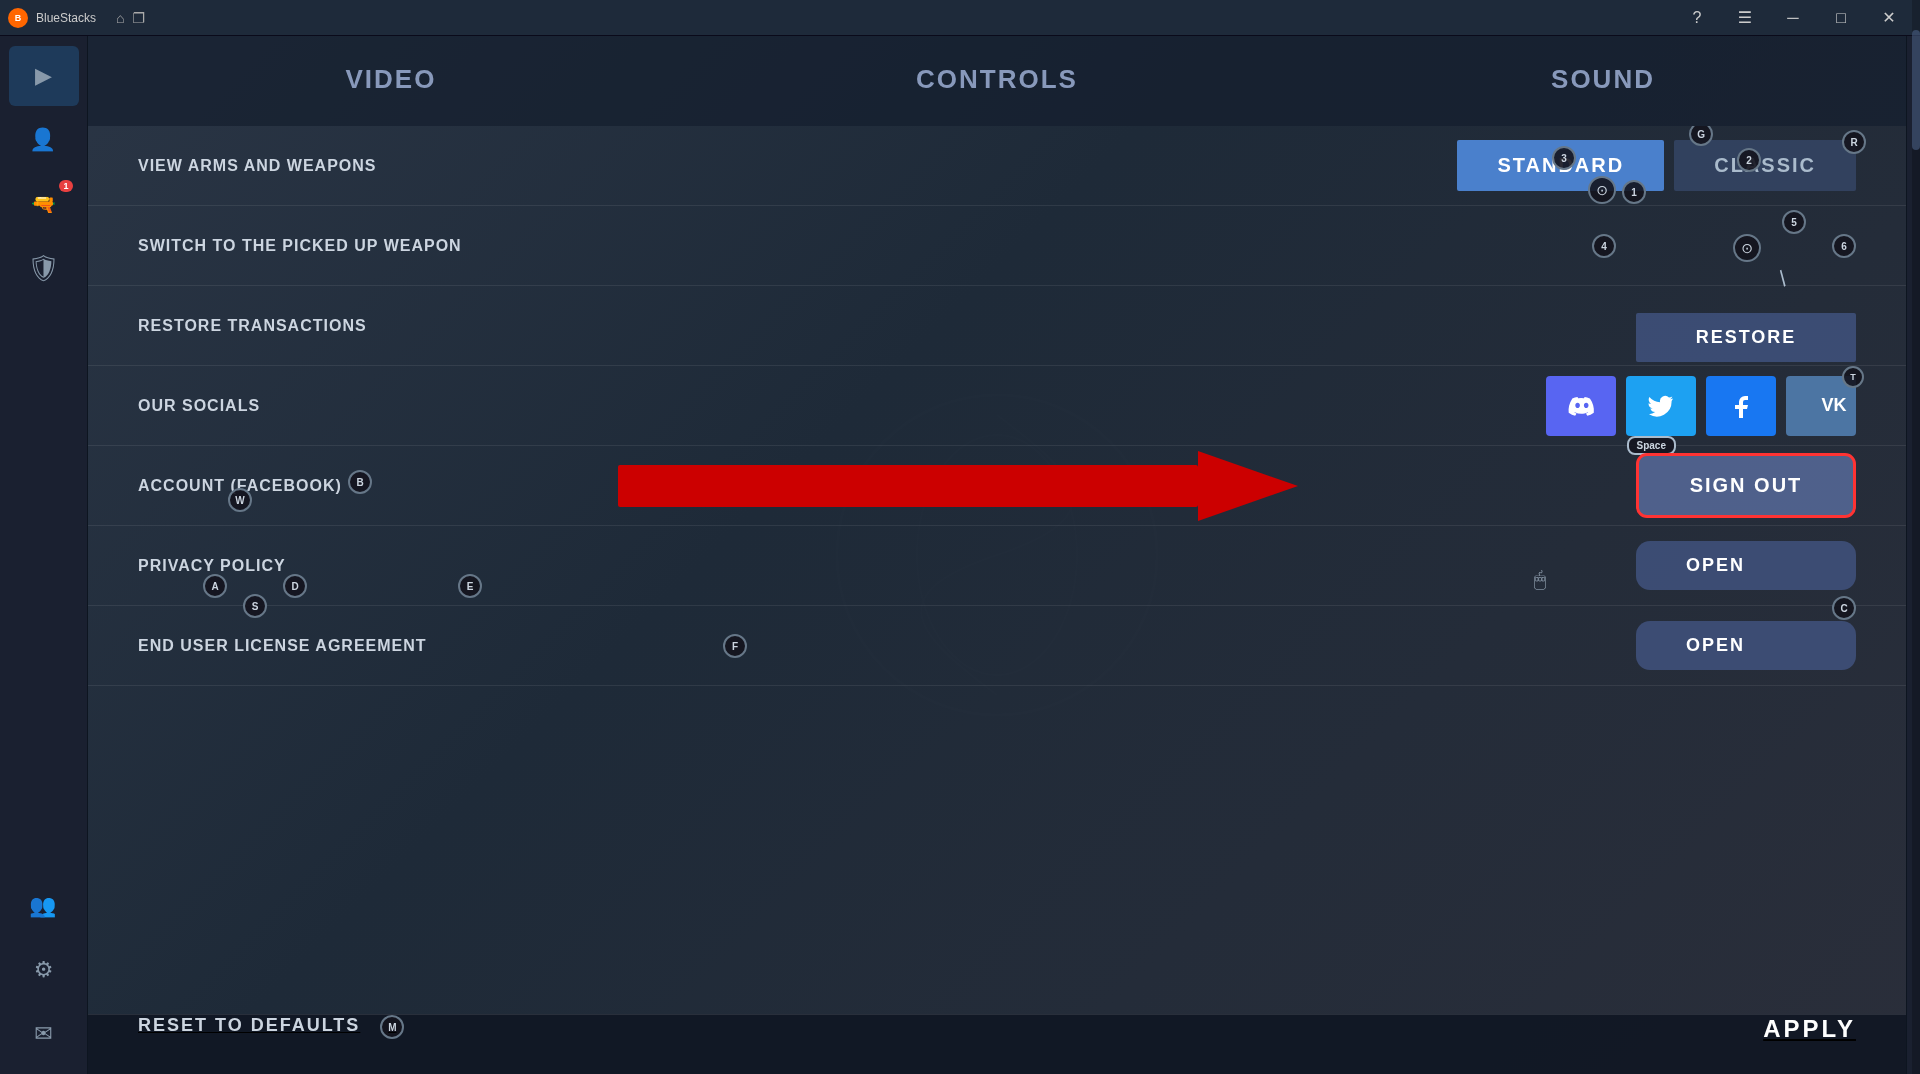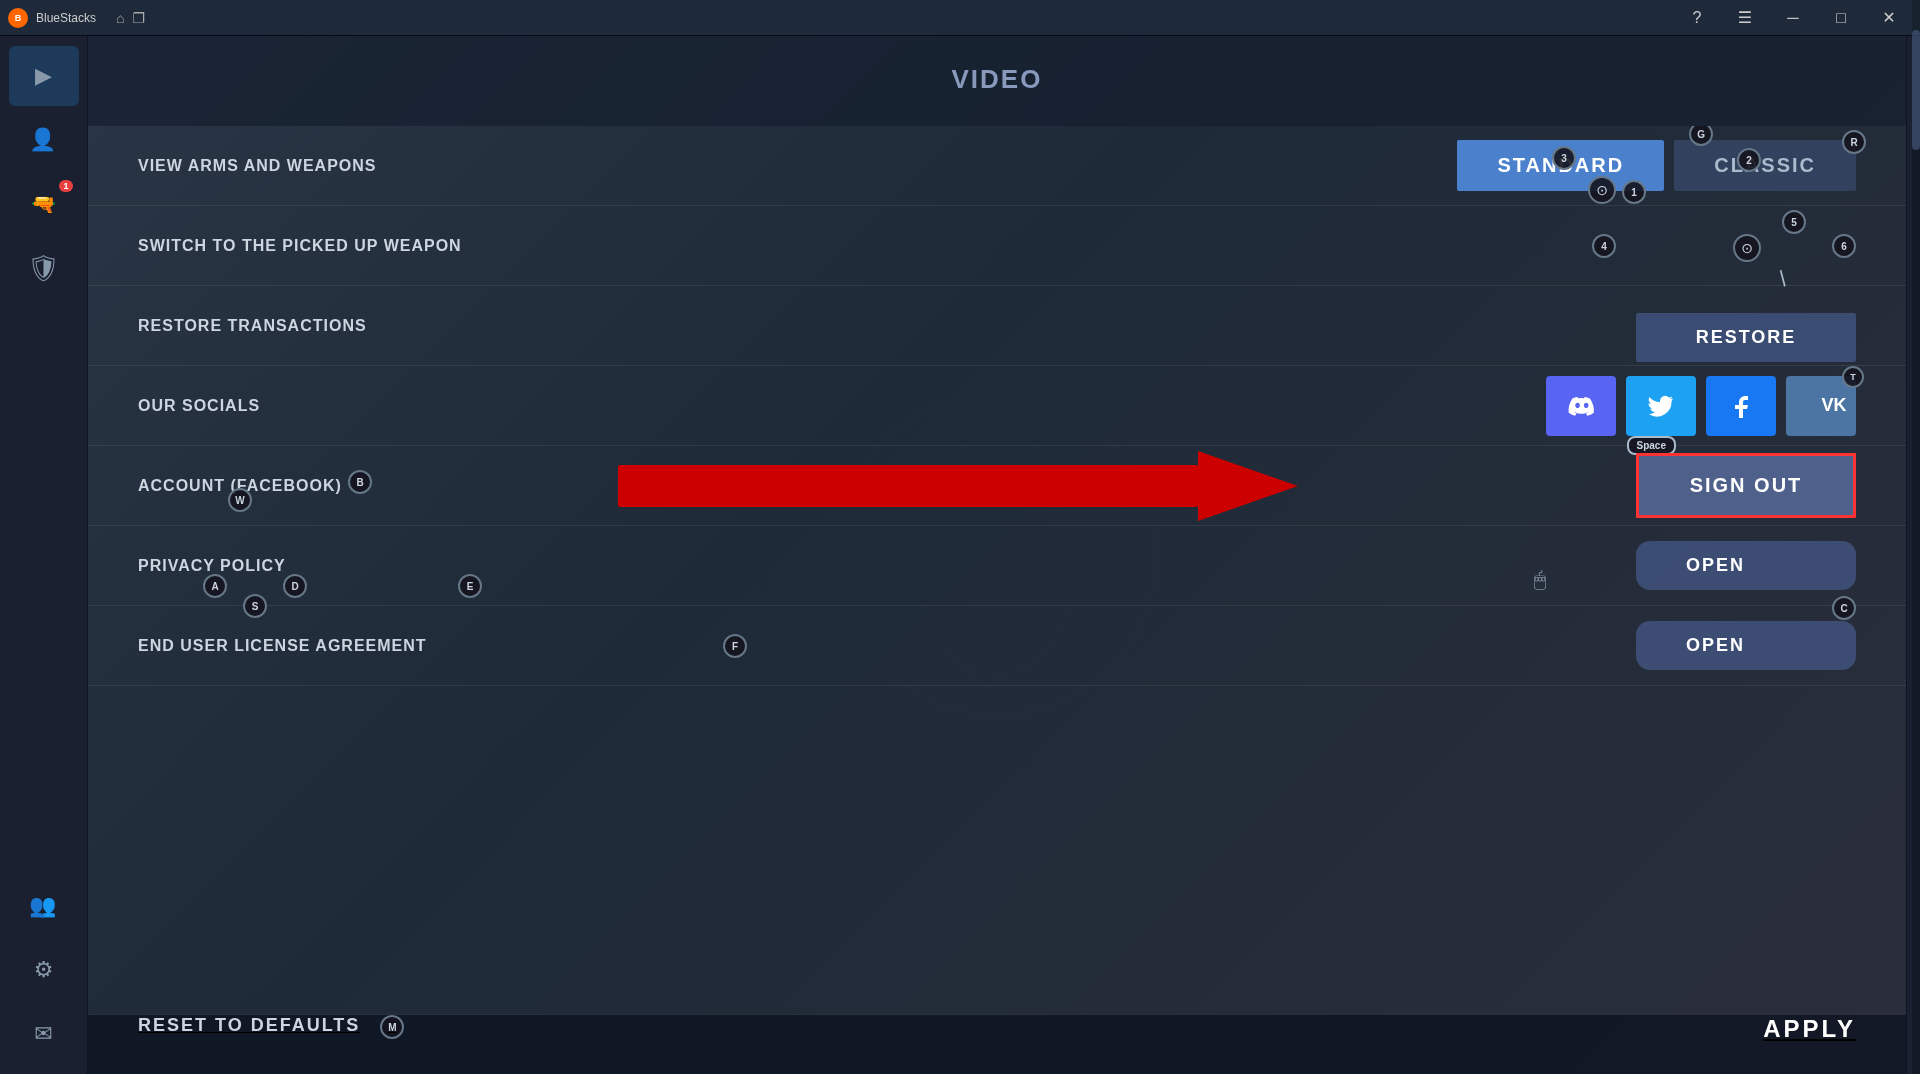--- a/index.html
+++ b/index.html
@@ -201,21 +201,21 @@
       text-transform: uppercase;
       min-width: 220px; text-align: center; margin-top: 24px;
     }
     .btn-sign-out {
       background: rgba(90, 110, 160, 0.8);
       color: white; font-size: 20px; font-weight: bold;
       letter-spacing: 2px;
       padding: 18px 50px;
       border: 3px solid #ff3333;
       cursor: pointer;
-      border-radius: 1px;
+      border-radius: 11px;
       text-transform: uppercase;
       min-width: 220px; text-align: center;
     }
     .btn-open {
       background: rgba(70, 90, 140, 0.7);
       color: white; font-size: 18px; font-weight: bold;
       letter-spacing: 2px;
       padding: 14px 50px;
       border: none; cursor: pointer;
       border-radius: 14px;
@@ -332,20 +332,26 @@
       <svg width="400" height="400" viewBox="0 0 400 400" opacity="0.15">
         <circle cx="200" cy="200" r="160" fill="none" stroke="#8899aa" stroke-width="3"></circle>
         <path d="M200 60 C280 120, 320 160, 200 200 C80 240, 120 280, 200 340" fill="none" stroke="#8899aa" stroke-width="2"></path>
         <ellipse cx="200" cy="200" rx="80" ry="120" fill="none" stroke="#8899aa" stroke-width="2"></ellipse>
       </svg>
     </div>
 
     <div class="tab-bar">
       <div class="tab">
         <span>VIDEO</span>
+      </div>
+      <div class="tab">
+        <span>CONTROLS</span>
+      </div>
+      <div class="tab">
+        <span>SOUND</span>
       </div>
     </div>
 
     <div class="settings-content">
 
       <div class="setting-row">
         <span class="setting-label">VIEW ARMS AND WEAPONS</span>
         <div class="setting-controls">
           <button class="btn-standard">STANDARD</button>
           <div style="position:relative; display:flex; align-items:center;">

